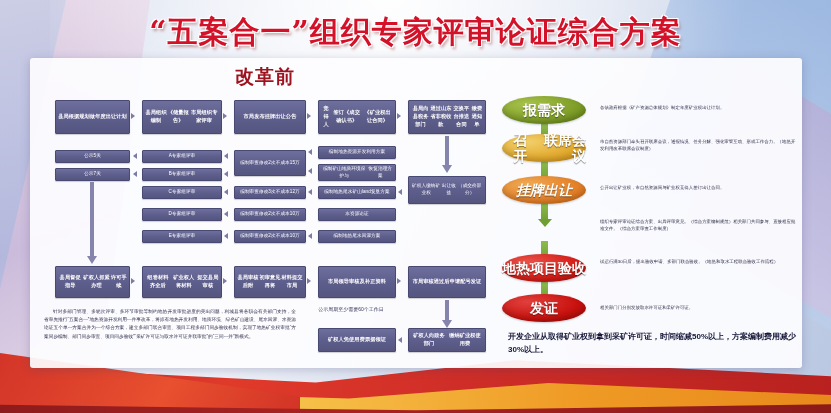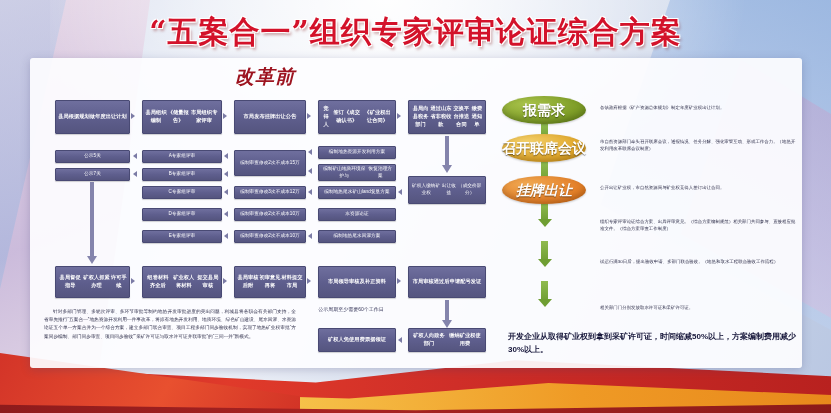--- a/index.html
+++ b/index.html
@@ -93,21 +93,20 @@
   }
 
   .col-left  { position:absolute; left:0;   top:0; width:470px; height:310px; }
   .col-right { position:absolute; left:470px; top:0; width:302px; height:310px; }
 
   .sect-title {
     font-family:"DejaVu Serif","Liberation Serif",serif;
     font-weight:bold; font-size:19px; color:#9d1420;
     text-align:center; letter-spacing:1px;
     text-shadow:0 1px 0 #fff;
-    font-style:italic;
   }
   .left-title  { position:absolute; left:0; top:6px; width:470px; }
   .right-title { position:absolute; left:0; top:6px; width:302px; }
 
   
   .fbox {
     position:absolute;
     background:linear-gradient(180deg,#6f6f9e 0%, #5e5e8d 52%, #55557f 100%);
     border:1px solid #494a74;
     color:#fff;
@@ -328,33 +327,38 @@
     <div class="gstem" style="left:41px; top:145px; height:18px;"></div>
     <div class="gtri" style="left:38px; top:161px;"></div>
     <div class="gstem" style="left:41px; top:183px; height:20px;"></div>
     <div class="gtri" style="left:38px; top:201px;"></div>
     <div class="gstem" style="left:41px; top:223px; height:20px;"></div>
     <div class="gtri" style="left:38px; top:241px;"></div>
 
     <div class="ell e1" style="left:2px; top:38px;">报需求</div>
     <div class="rdesc" style="left:100px; top:46px;">各镇政府根据《矿产资源总体规划》制定年度矿业权出让计划。</div>
 
-    <div class="ell e2" style="left:2px; top:76px;">
+    <div class="ell e2" style="left:2px; top:76px;gap:8px;">
         <span>召开</span>
         <span>联席会议</span>
       </div>
     <div class="rdesc" style="left:100px; top:80px;">市自然资源部门牵头召开联席会议，通报情况、任务分解、强化审管互动、形成工作合力。（地热开发利用改革联席会议制度）</div>
 
     <div class="ell e3" style="left:2px; top:118px;">挂牌出让</div>
     <div class="rdesc" style="left:100px; top:126px;">公开出让矿业权，市自然资源局与矿业权竞得人签订出让合同。</div>
 
     <div class="rdesc" style="left:100px; top:160px;">组织专家评审论证综合方案、出具评审意见。（综合方案编制规范）相关部门共同参与、直接相应批准文件。（综合方案审查工作制度）</div>
 
+    <div class="ell e5" style="left:2px; top:196px;">
+        <span>地热项目</span>
+        <span>验收</span>
+      </div>
     <div class="rdesc" style="left:100px; top:200px;">试运行满30日后，提出验收申请、多部门联合验收。（地热和取水工程联合验收工作流程）</div>
 
+    <div class="ell e6" style="left:2px; top:236px;">发证</div>
     <div class="rdesc" style="left:100px; top:246px;">相关部门门分别发放取水许可证和采矿许可证。</div>
 
     <div class="concl">开发企业从取得矿业权到拿到采矿许可证，时间缩减50%以上，方案编制费用减少30%以上。</div>
   </div>
 </div>
 
 <div class="ribbon-red"></div>
 <div class="ribbon-orange"></div>
 <div class="ribbon-left-red"></div>
 <div class="ribbon-dark"></div>

